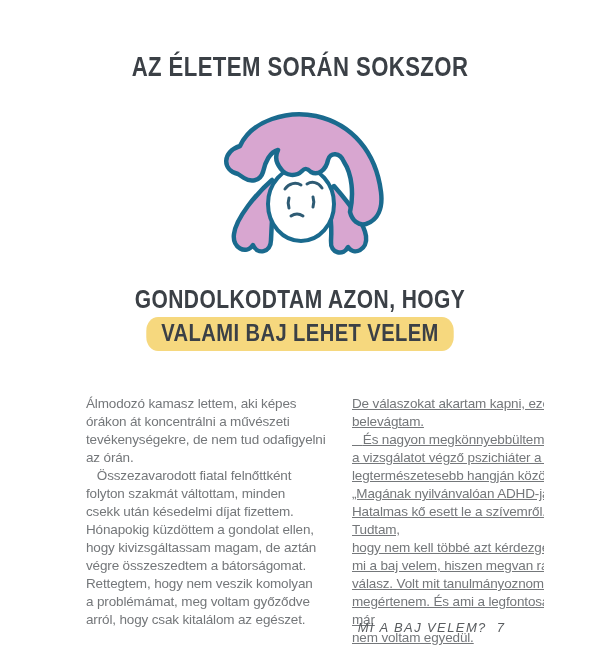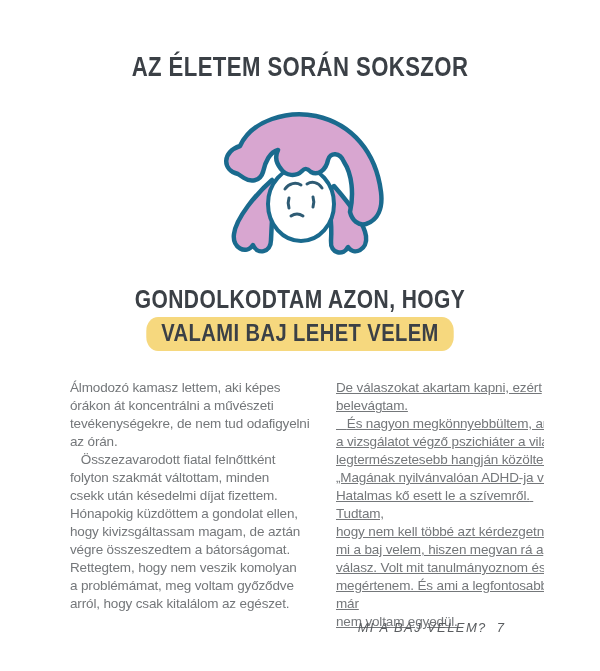--- a/index.html
+++ b/index.html
@@ -23,21 +23,21 @@
     position:absolute;top:317px;left:0;width:600px;margin:0;
     text-align:center;transform:scaleX(.84);
   }
   .pill{
     display:inline-block;font-size:24px;font-weight:700;color:var(--ink);
     letter-spacing:.5px;background:var(--highlight);
     padding:2px 18px 4px 18px;border-radius:14px;
   }
   .illustration{position:absolute;left:212px;top:108px;}
   .col{
-    position:absolute;top:379px;margin:0;
+    position:absolute;top:379px;margin:16px;
     font-size:13.5px;line-height:18px;letter-spacing:-.15px;
     color:var(--body-text);white-space:pre-wrap;
   }
   .col-left{left:70px;width:248px;}
   .col-right{left:336px;width:240px;text-decoration:underline;}
   .footer{
     position:absolute;top:620px;right:40px;
     font-size:13px;letter-spacing:1.4px;color:var(--footer-gray);
     white-space:nowrap;
     font-style:italic;

